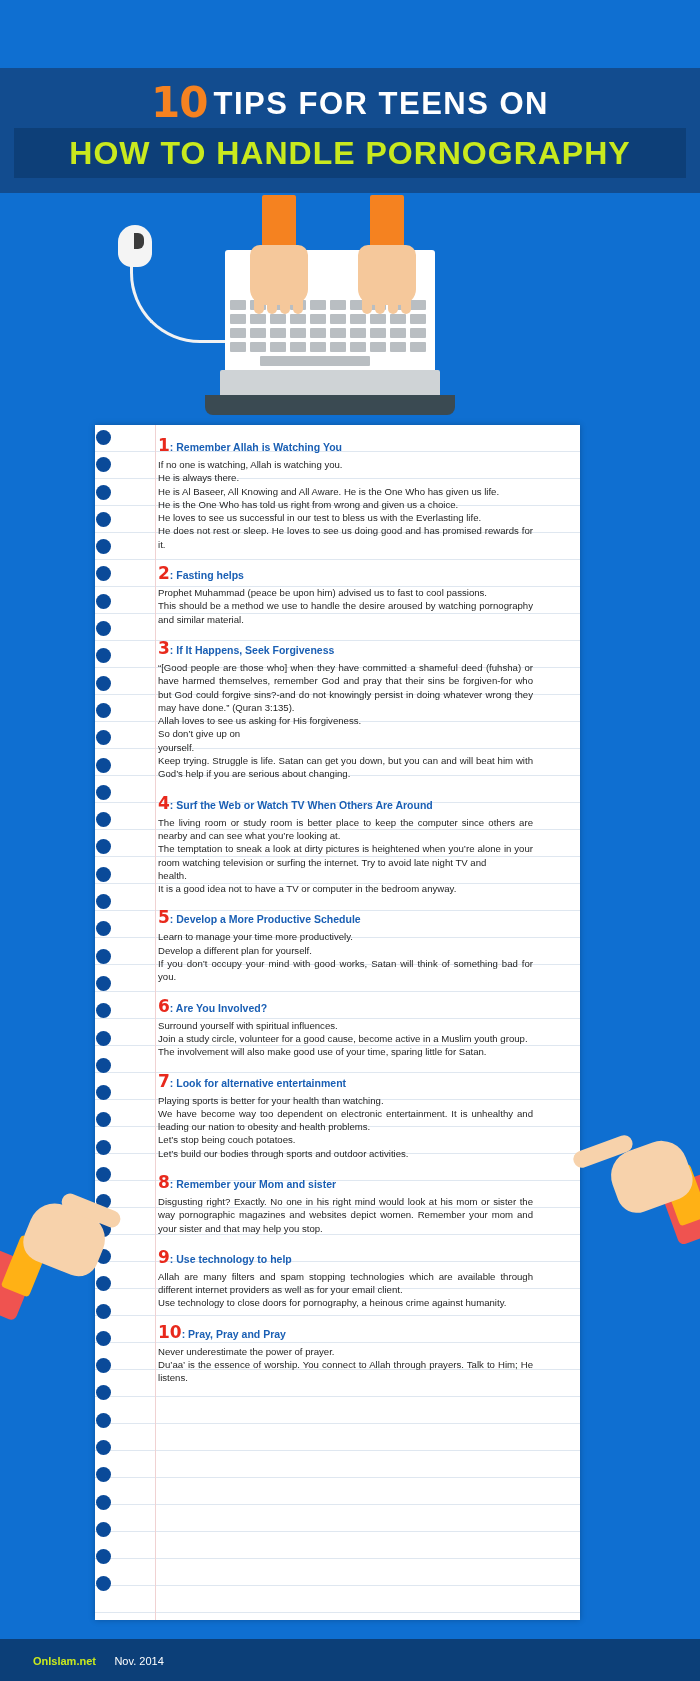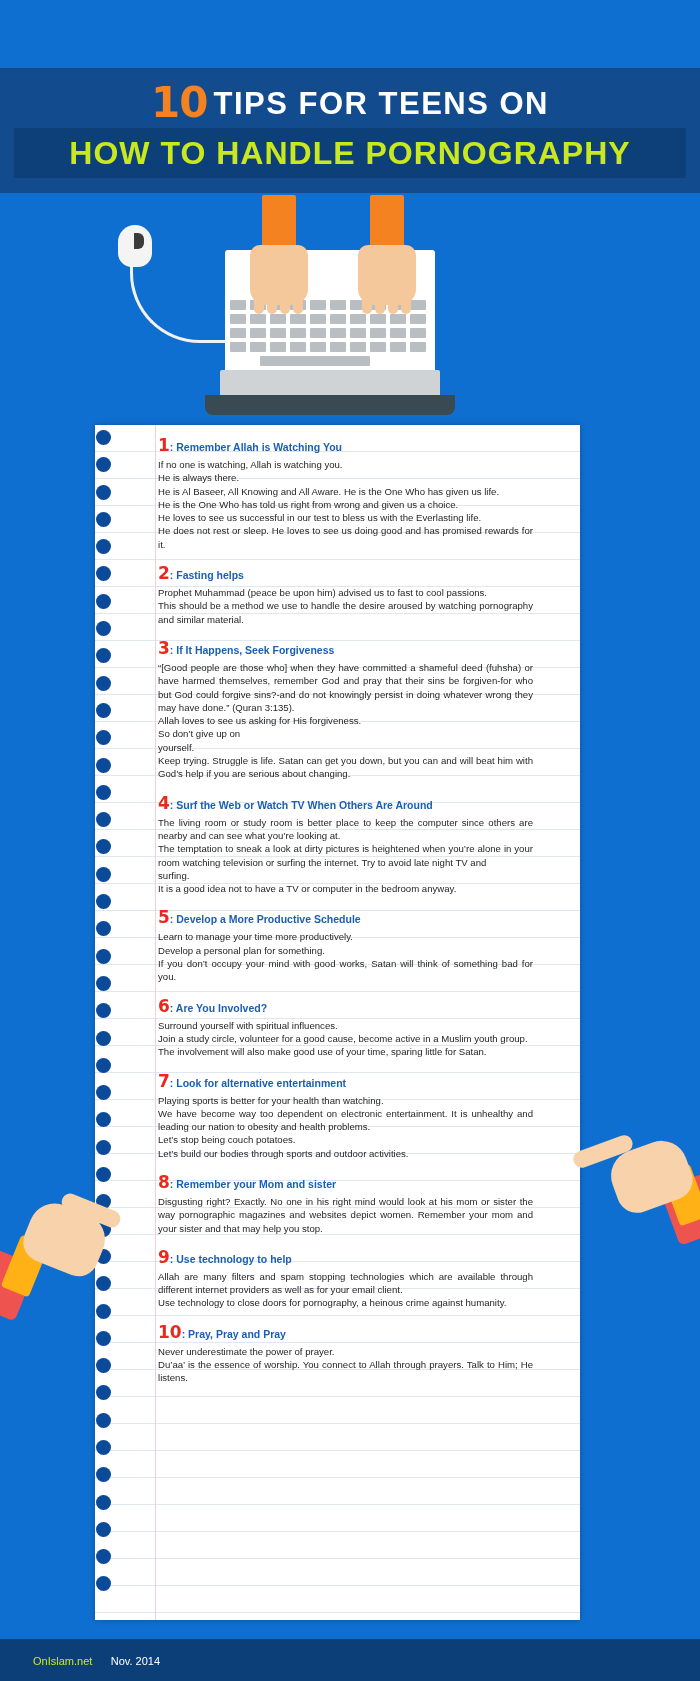--- a/index.html
+++ b/index.html
@@ -241,21 +241,21 @@
     left: 0; bottom: 0;
     width: 700px; height: 42px;
     background: #0c3f78;
   }
   .footer-inner {
     position: absolute;
     left: 33px; top: 12px;
     white-space: nowrap;
   }
   .f-site {
-    font-size: 11px; font-weight: normal; color: #c9e91e;
+    font-size: 11px; font-weight: bold; color: #c9e91e;
   }
   .f-date {
     font-size: 11px; font-weight: normal; color: #ffffff;
     margin-left: 14px;
   }
 </style>
 </head>
 <body>
 
 <div id="page">
@@ -425,32 +425,32 @@
       </div>
     </div>
 
     <div class="tip">
       <div class="tip-head">
         <span class="tip-num">4</span><span class="tip-title">: Surf the Web or Watch TV When Others Are Around</span>
       </div>
       <div class="tip-body">
         <p>The living room or study room is better place to keep the computer since others are nearby and can see what you’re looking at.</p>
         <p>The temptation to sneak a look at dirty pictures is heightened when you’re alone in your room watching television or surfing the internet. Try to avoid late night TV and</p>
-        <p>surfing.</p>
+        <p>health.</p>
         <p>It is a good idea not to have a TV or computer in the bedroom anyway.</p>
       </div>
     </div>
 
     <div class="tip">
       <div class="tip-head">
         <span class="tip-num">5</span><span class="tip-title">: Develop a More Productive Schedule</span>
       </div>
       <div class="tip-body">
         <p>Learn to manage your time more productively.</p>
-        <p>Develop a personal plan for something.</p>
+        <p>Develop a different plan for yourself.</p>
         <p>If you don’t occupy your mind with good works, Satan will think of something bad for you.</p>
       </div>
     </div>
 
     <div class="tip">
       <div class="tip-head">
         <span class="tip-num">6</span><span class="tip-title">: Are You Involved?</span>
       </div>
       <div class="tip-body">
         <p>Surround yourself with spiritual influences.</p>

